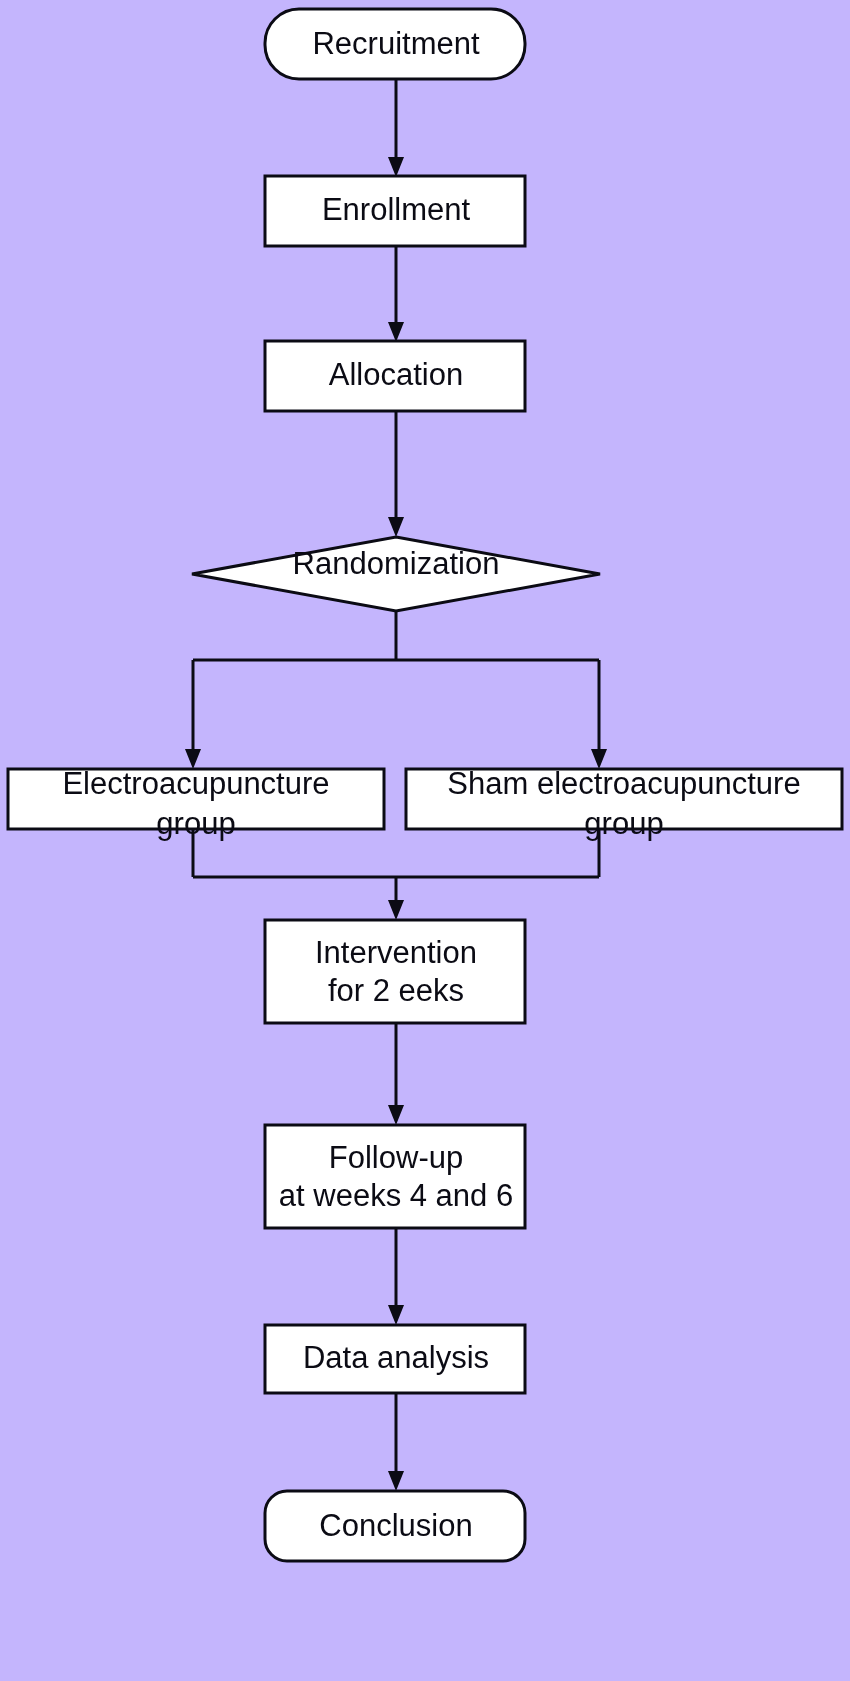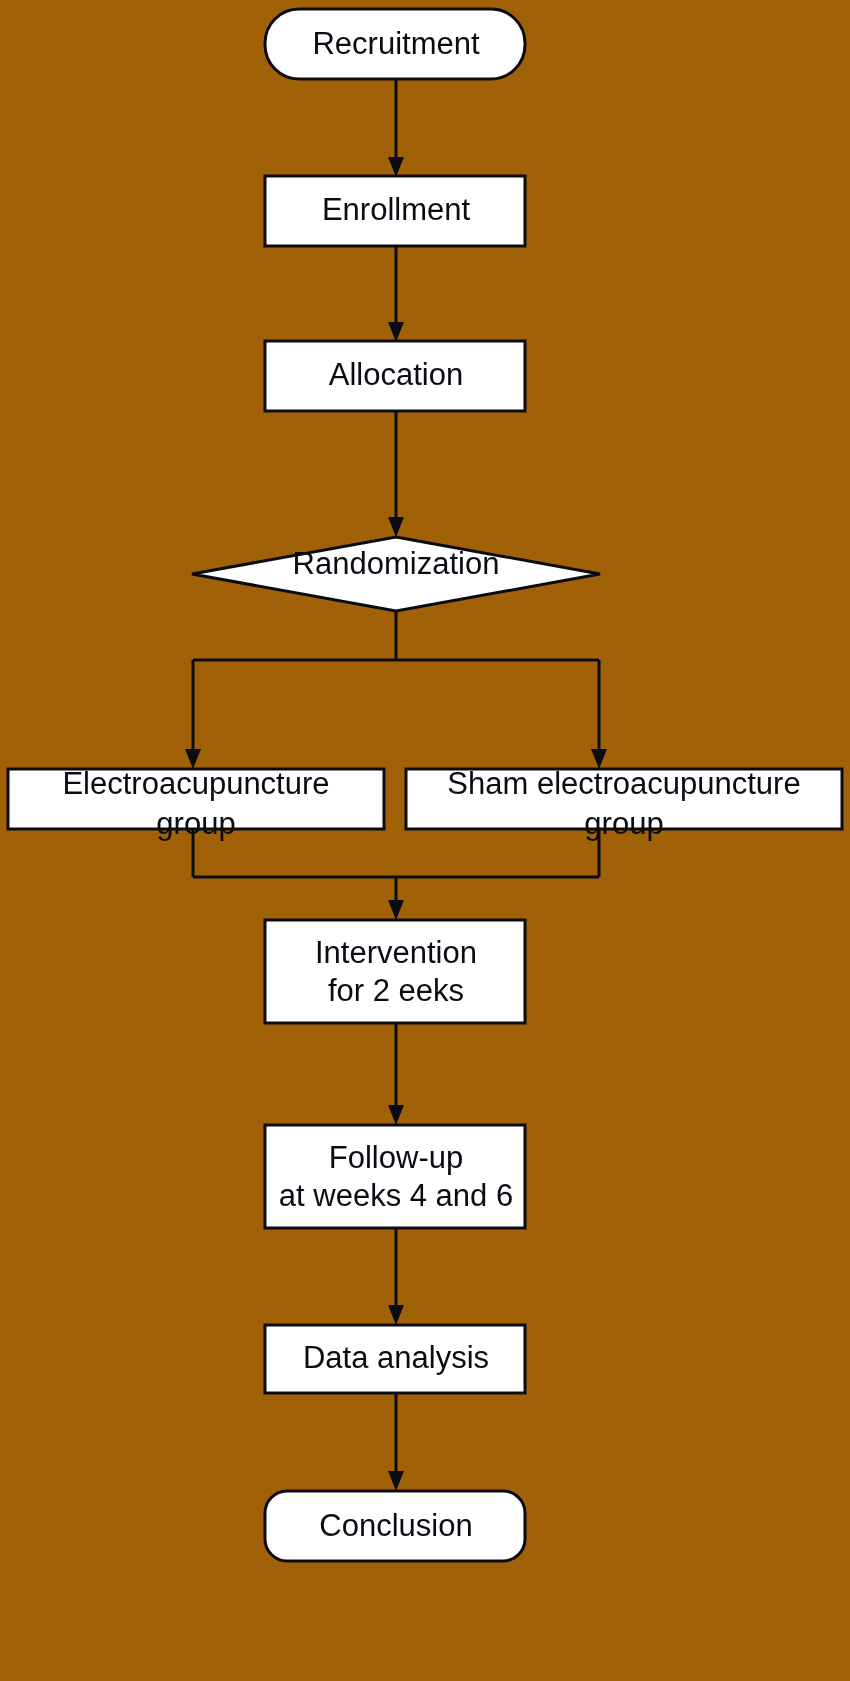--- a/index.html
+++ b/index.html
@@ -8,21 +8,21 @@
     padding: 0;
     background: #ffffff;
   }
   body {
     font-family: "Liberation Sans", sans-serif;
   }
   #canvas {
     position: relative;
     width: 850px;
     height: 1681px;
-    background: #a16207;
+    background: #c4b5fd;
     overflow: hidden;
   }
   #flow-svg {
     position: absolute;
     left: 0;
     top: 0;
     width: 850px;
     height: 1681px;
   }
   .node-shape {

